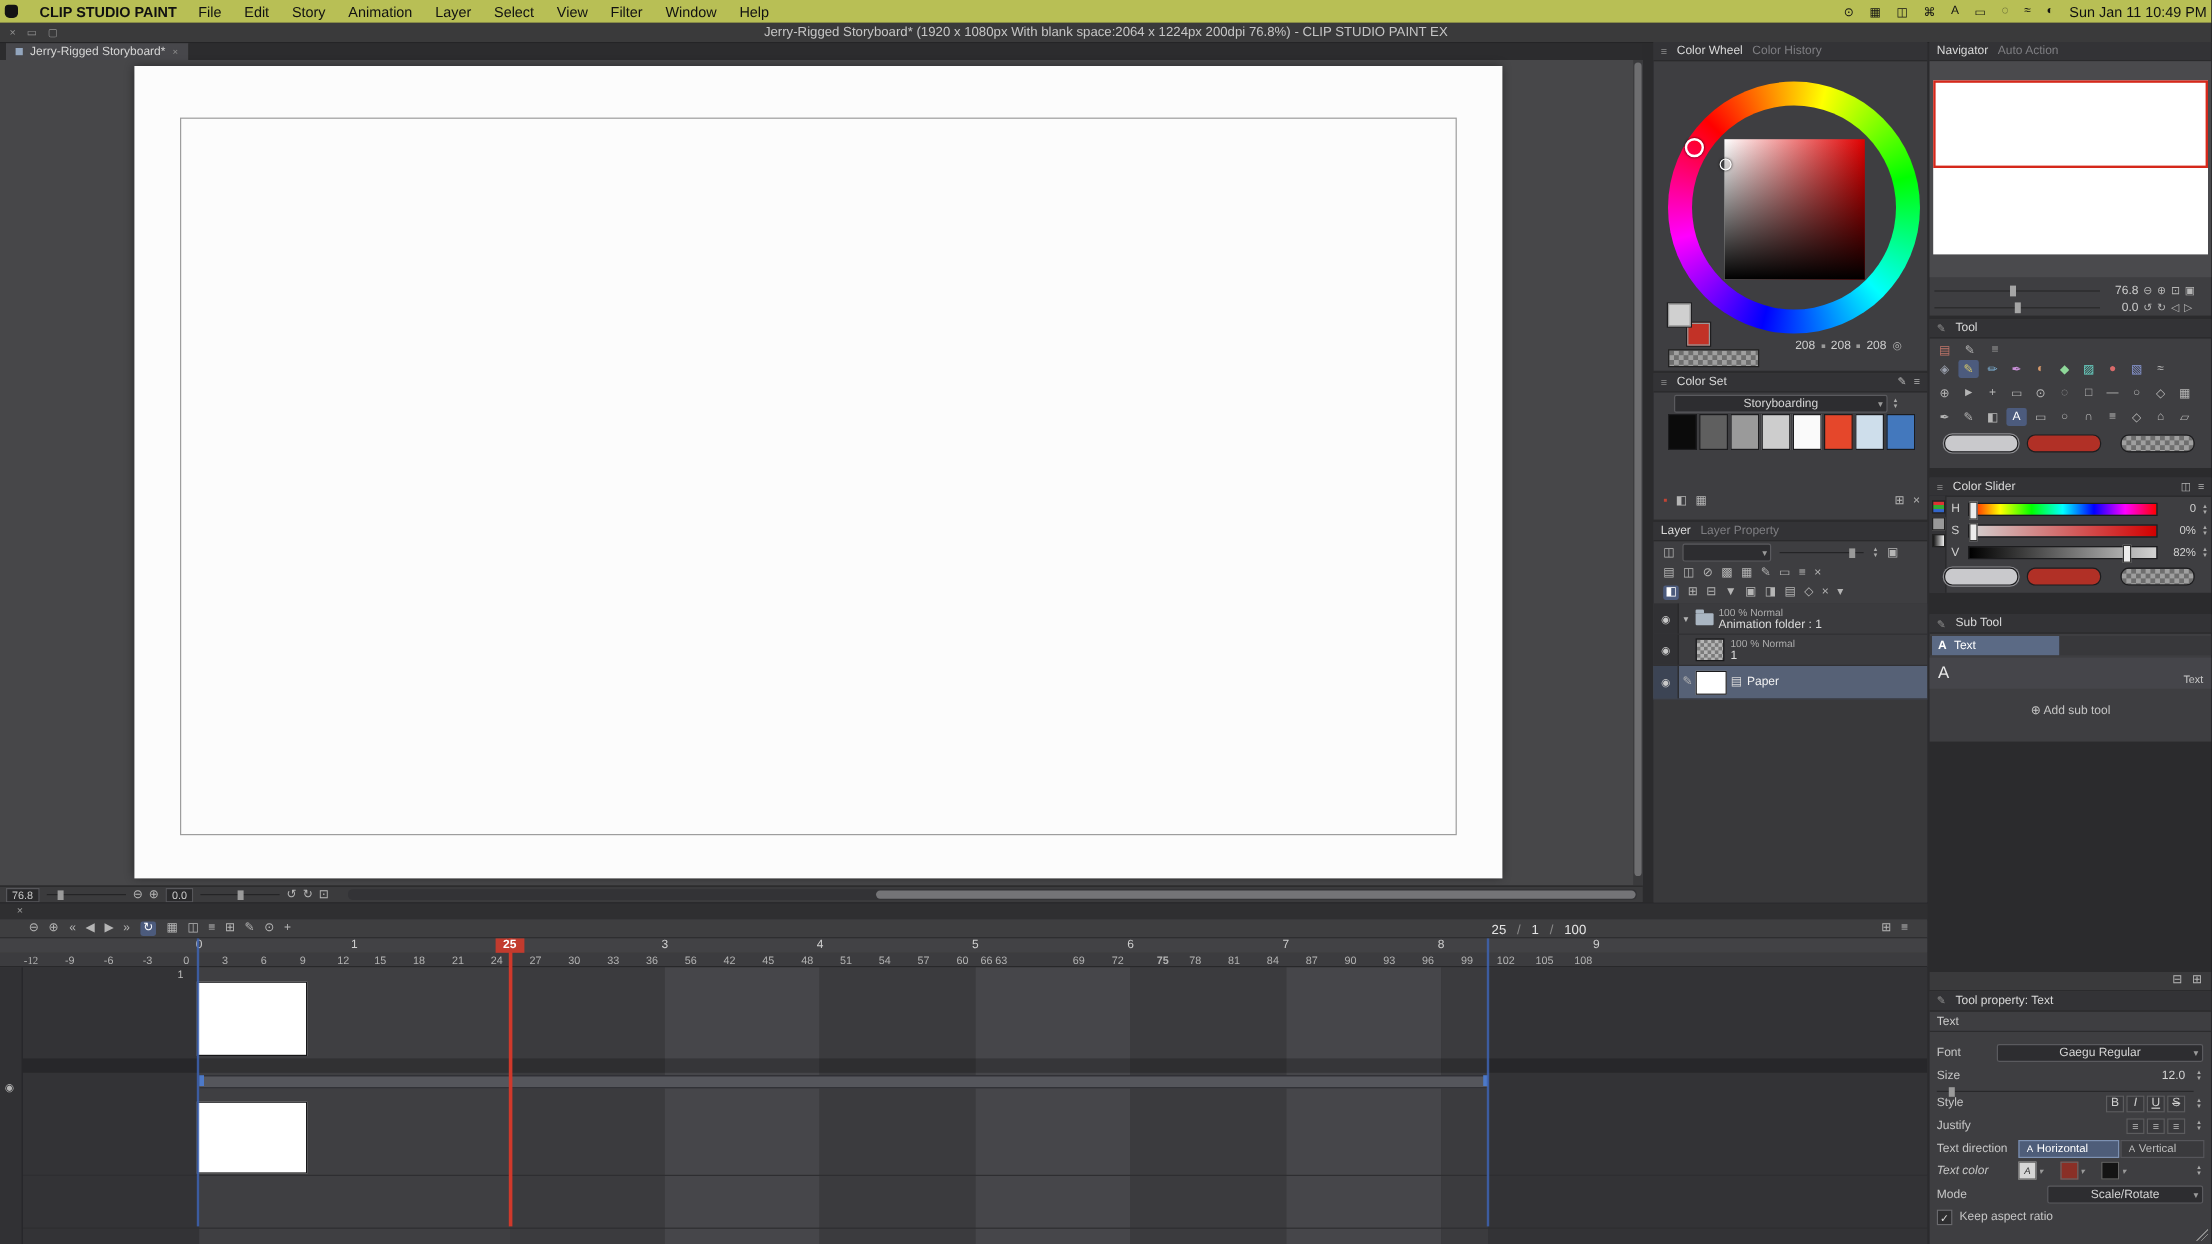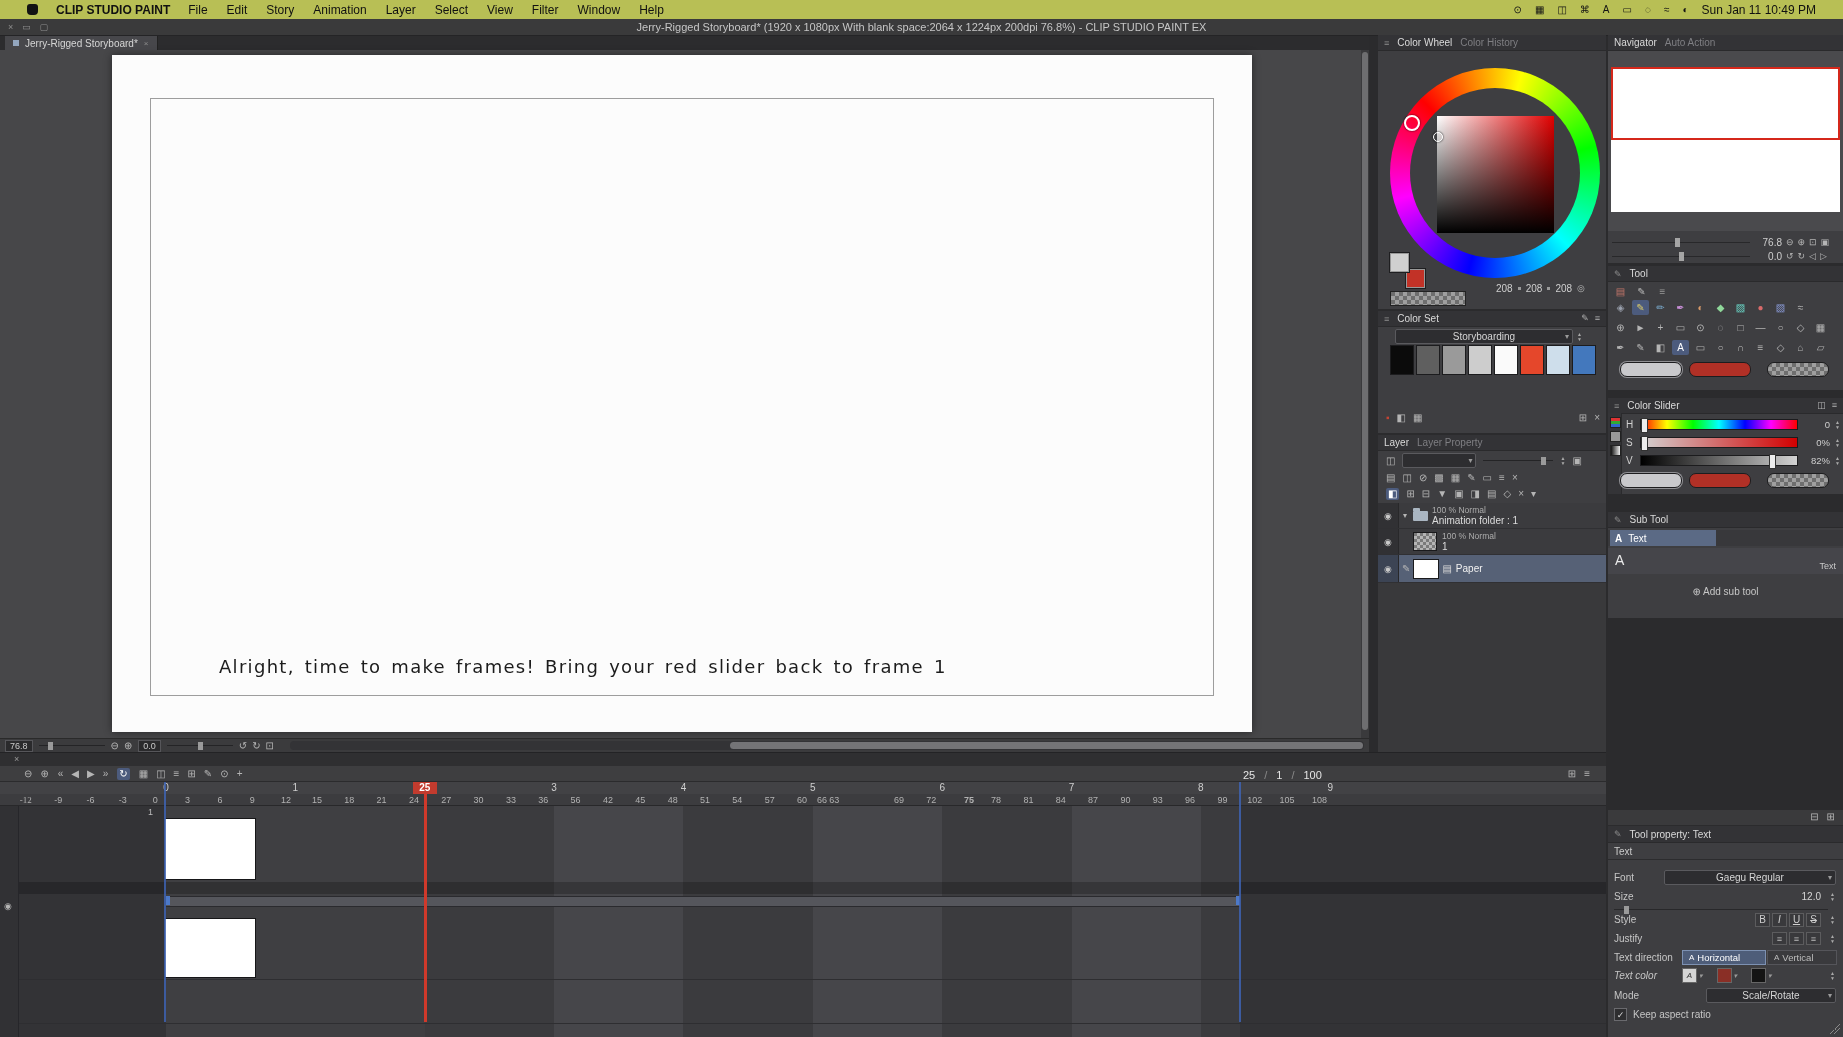--- a/index.html
+++ b/index.html
@@ -1,20 +1,20 @@
 <!DOCTYPE html>
 <html><head>
 <meta charset="utf-8">
 <style>
   html,body{margin:0;padding:0;background:#1e1e20;font-family:"Liberation Sans",sans-serif;}
   #app{position:relative;width:1843px;height:1037px;background:#2b2b2d;overflow:hidden;}
   .r{position:absolute;}
   .ic{color:#b5b5b5;font-size:10px;line-height:1;}
   
-  #menubar{left:0;top:0;width:1843px;height:19px;background:#b8bf55;display:flex;align-items:center;gap:18px;padding:0 27px;box-sizing:border-box;font-size:12px;color:#111;}
+  #menubar{left:0;top:0;width:1843px;height:19px;background:#b8bf55;display:flex;align-items:center;gap:18px;padding:0 4px;box-sizing:border-box;font-size:12px;color:#111;}
   .apple{width:11px;height:11px;background:#131313;border-radius:3px 3px 4px 4px;}
   .appname{font-weight:bold;}
   .menus{display:flex;gap:19px;}
   .menus span{cursor:default;}
   .mright{margin-left:auto;display:flex;align-items:center;gap:13px;}
   .sicon{font-size:10px;color:#131313;}
   
   #titlebar{left:0;top:19px;width:1843px;height:16px;background:#3a3a3b;border-bottom:1px solid #242426;display:flex;align-items:center;justify-content:center;font-size:11px;color:#c6c6c6;}
   .wctrls{position:absolute;left:8px;top:0;height:16px;display:flex;align-items:center;gap:9px;color:#8f8f8f;font-size:9px;}
   
@@ -194,21 +194,20 @@
     <div id="doctab">
       <span class="tabdot"></span>
       <span>Jerry-Rigged Storyboard*</span>
       <span style="color:#8d8d8d;font-size:8px;">×</span>
     </div>
   </div>
 
   <div id="canvas" class="r">
     <div id="page" class="r"></div>
     <div id="frame-rect" class="r"></div>
-    <div id="caption" class="r">Alright, time to make frames! Bring your red slider back to frame 1</div>
     <div id="vscroll" class="r">
         <div></div>
       </div>
   </div>
 
   <div id="cstatus" class="r">
     <span class="vbox">76.8</span>
     <span class="mslider">
         <span class="mhandle" style="left:9px;"></span>
       </span>

